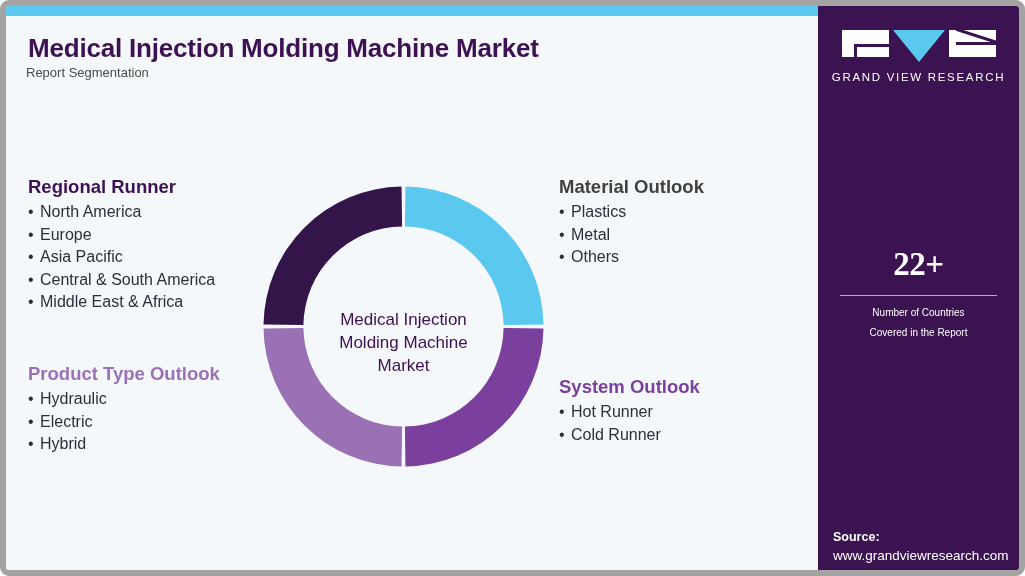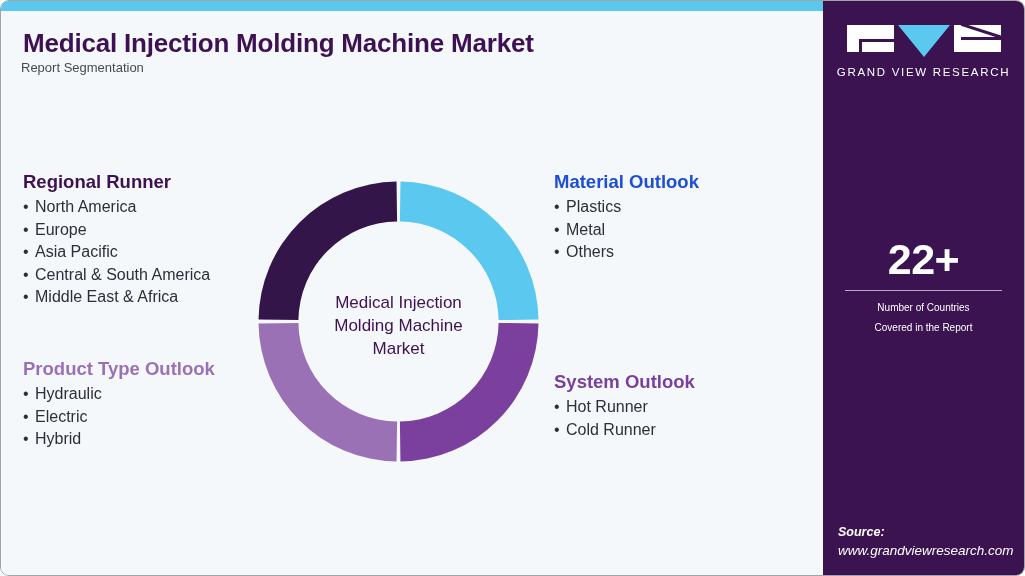--- a/index.html
+++ b/index.html
@@ -13,21 +13,21 @@
     overflow: hidden;
     font-family: "Liberation Sans", sans-serif;
   }
 
   #infographic {
     position: relative;
     width: 1025px;
     height: 576px;
     box-sizing: border-box;
     background: #f4f8fa;
-    border: 1px solid #a3a3a3;
+    border: 6px solid #a3a3a3;
     border-radius: 9px;
     overflow: hidden;
   }
 
   
   .top-accent {
     position: absolute;
     left: 0;
     top: 0;
     width: 822px;
@@ -94,35 +94,35 @@
     color: #2e2e38;
   }
 
   .outlook-regional   { left: 22px;  top: 160px; }
   .outlook-product    { left: 22px;  top: 347px; }
   .outlook-material   { left: 553px; top: 160px; }
   .outlook-system     { left: 553px; top: 347px; margin-top: 13px; }
 
   .t-dark     { color: #3d1152; }
   .t-mauve    { color: #9b71b6; }
-  .t-blue     { color: #1d4ed8; }
+  .t-blue     { color: #404040; }
   .t-purple   { color: #7b409e; }
 
   
   .donut-wrap {
     position: absolute;
     left: 257px;
     top: 170px;
     width: 281px;
     height: 281px;
   }
   .donut-center-label {
     position: absolute;
     left: 0;
-    top: 4px;
+    top: 16px;
     width: 281px;
     height: 281px;
     display: flex;
     flex-direction: column;
     align-items: center;
     justify-content: center;
     text-align: center;
     font-size: 17px;
     line-height: 23px;
     color: #3d1152;
@@ -218,43 +218,43 @@
 
   .stat-block {
     position: absolute;
     left: 0;
     top: 236px;
     width: 201px;
     text-align: center;
     color: #ffffff;
   }
   .stat-value {
-    font-size: 43px;
+    font-size: 33px;
     font-weight: bold;
     line-height: 45px;
     letter-spacing: -0.5px;
+    font-family: Liberation Serif, serif;
   }
   .stat-rule {
     width: 157px;
     height: 1px;
     background: #b9a6c6;
     margin: 8px auto 7px auto;
   }
   .stat-caption {
     font-size: 10px;
     line-height: 20px;
   }
 
   .source-block {
     position: absolute;
     left: 15px;
     bottom: 17px;
     color: #ffffff;
     text-align: left;
-    font-style: italic;
   }
   .source-label {
     font-size: 12.5px;
     font-weight: bold;
     line-height: 17px;
   }
   .source-url {
     font-size: 13.5px;
     line-height: 19px;
     white-space: nowrap;

